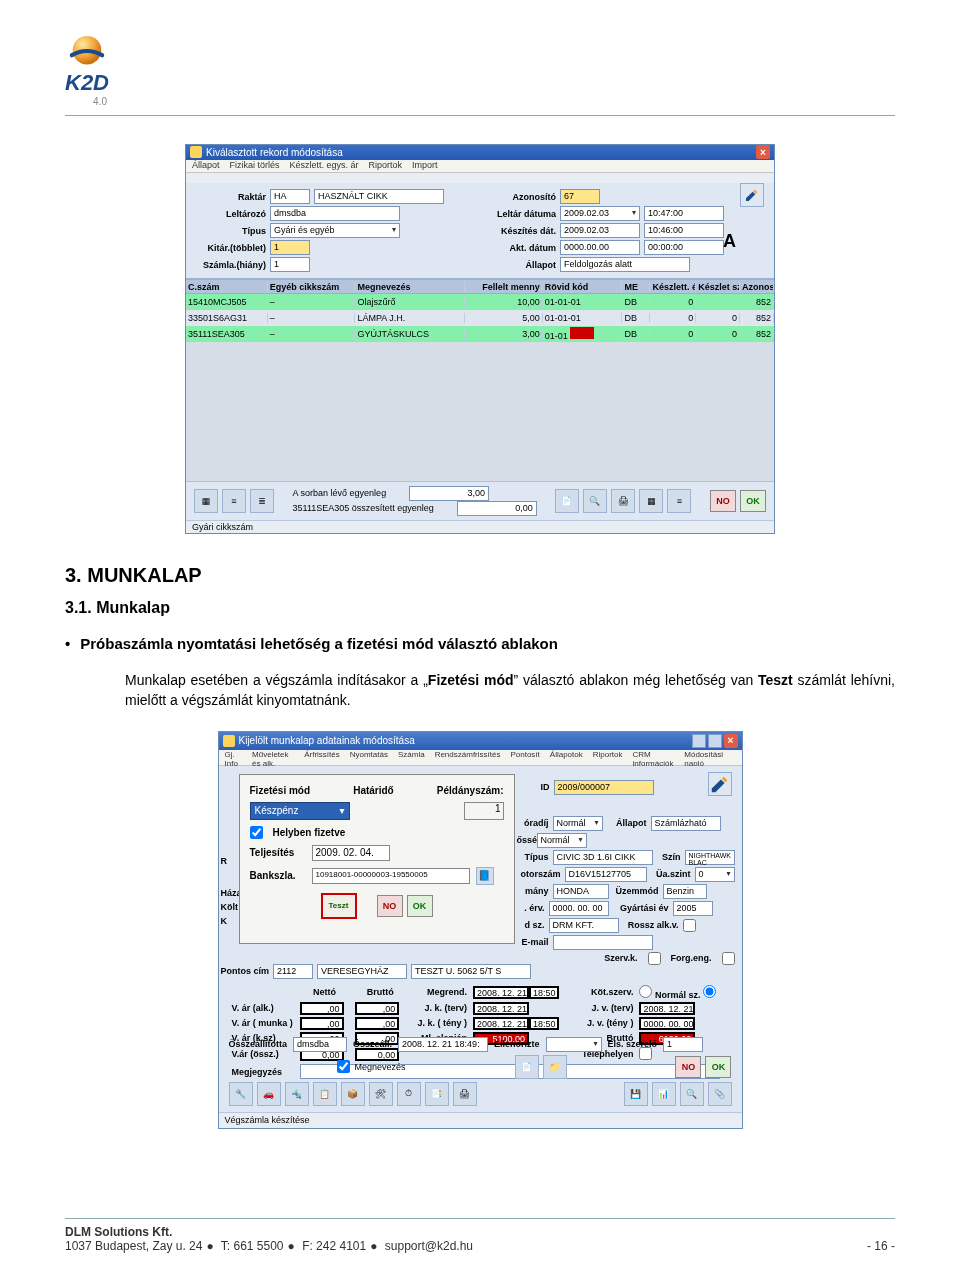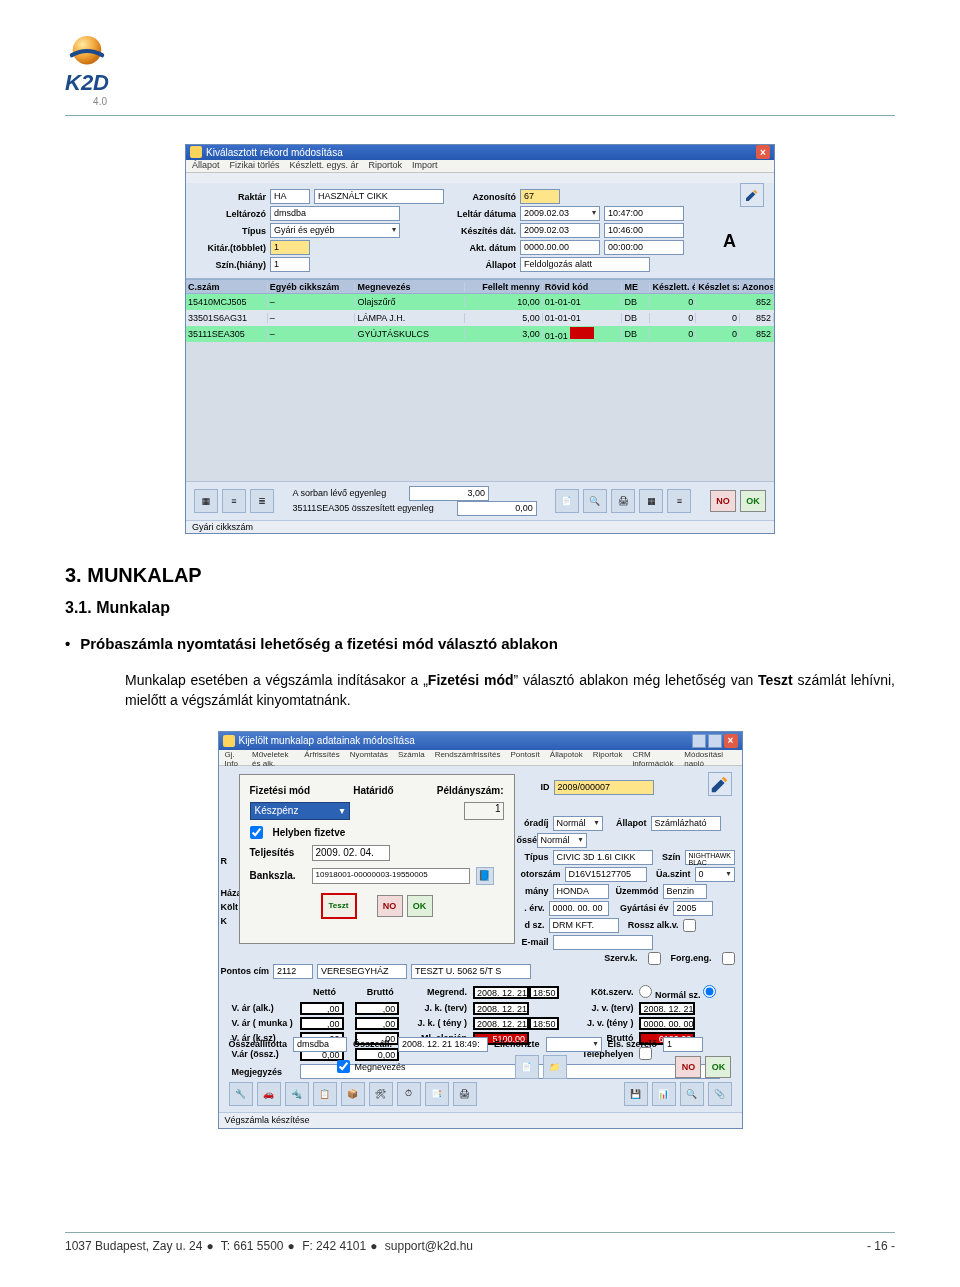--- a/index.html
+++ b/index.html
@@ -67,20 +67,21 @@
   }
   .titlebar-left { display:flex; align-items:center; gap:4px; }
   .titlebar-icon { width:12px;height:12px;background:#ffd45c;border-radius:2px;}
   .close-x { width:14px;height:14px;background:#e25b47;border-radius:2px;display:flex;align-items:center;justify-content:center;color:#fff;font-weight:bold;font-size:10px;cursor:pointer;}
   .menubar { height:16px; background:#f3f3f0; border-bottom:1px solid #c5c5c5; display:flex; padding:0 6px; }
   .menubar span { margin-right:10px; color:#333; cursor:default; }
   .form-top {
     background:#dfe7f2;
     padding: 6px 8px;
     display:flex;
+    gap: 40px;
     border-bottom:1px solid #a0b4d0;
     margin-top:10px;
   }
   .form-col { display:flex; flex-direction:column; gap:2px; }
   .frow { display:flex; align-items:center; gap:4px; }
   .lbl { width: 72px; text-align:right; color:#000; font-weight: bold; }
   .fld { background:#fff; border:1px solid #7a95b8; padding:1px 3px; min-width:40px; height:15px; display:inline-block; font-size:9px;}
   .fld.long { width:130px; }
   .fld.med { width:80px; }
   .fld.short { width:40px; }
@@ -242,21 +243,21 @@
         </div>
         <div class="frow">
           <span class="lbl">Típus</span>
           <span class="fld long dd">Gyári és egyéb</span>
         </div>
         <div class="frow">
           <span class="lbl">Kitár.(többlet)</span>
           <span class="fld short yellow">1</span>
         </div>
         <div class="frow">
-          <span class="lbl">Szín.(hiány)</span>
+          <span class="lbl">Számla.(hiány)</span>
           <span class="fld short">1</span>
         </div>
       </div>
       <div class="form-col">
         <div class="frow">
           <span class="lbl">Azonosító</span>
           <span class="fld short yellow">67</span>
         </div>
         <div class="frow">
           <span class="lbl">Leltár dátuma</span>
@@ -624,20 +625,21 @@
         </div>
       </div>
     </div>
     <div class="statusstrip2">
       <span>Végszámla készítése</span>
     </div>
   </div>
 
   <div class="footer">
     <div>
+      <div class="bold">DLM Solutions Kft.</div>
       <div>
         <span>1037 Budapest, Zay u. 24</span><span class="dot">●</span>
         <span>T: 661 5500</span><span class="dot">●</span>
         <span>F: 242 4101</span><span class="dot">●</span>
         <span>support@k2d.hu</span>
       </div>
     </div>
     <div style="align-self:flex-end;">- 16 -</div>
   </div>
 </div>

